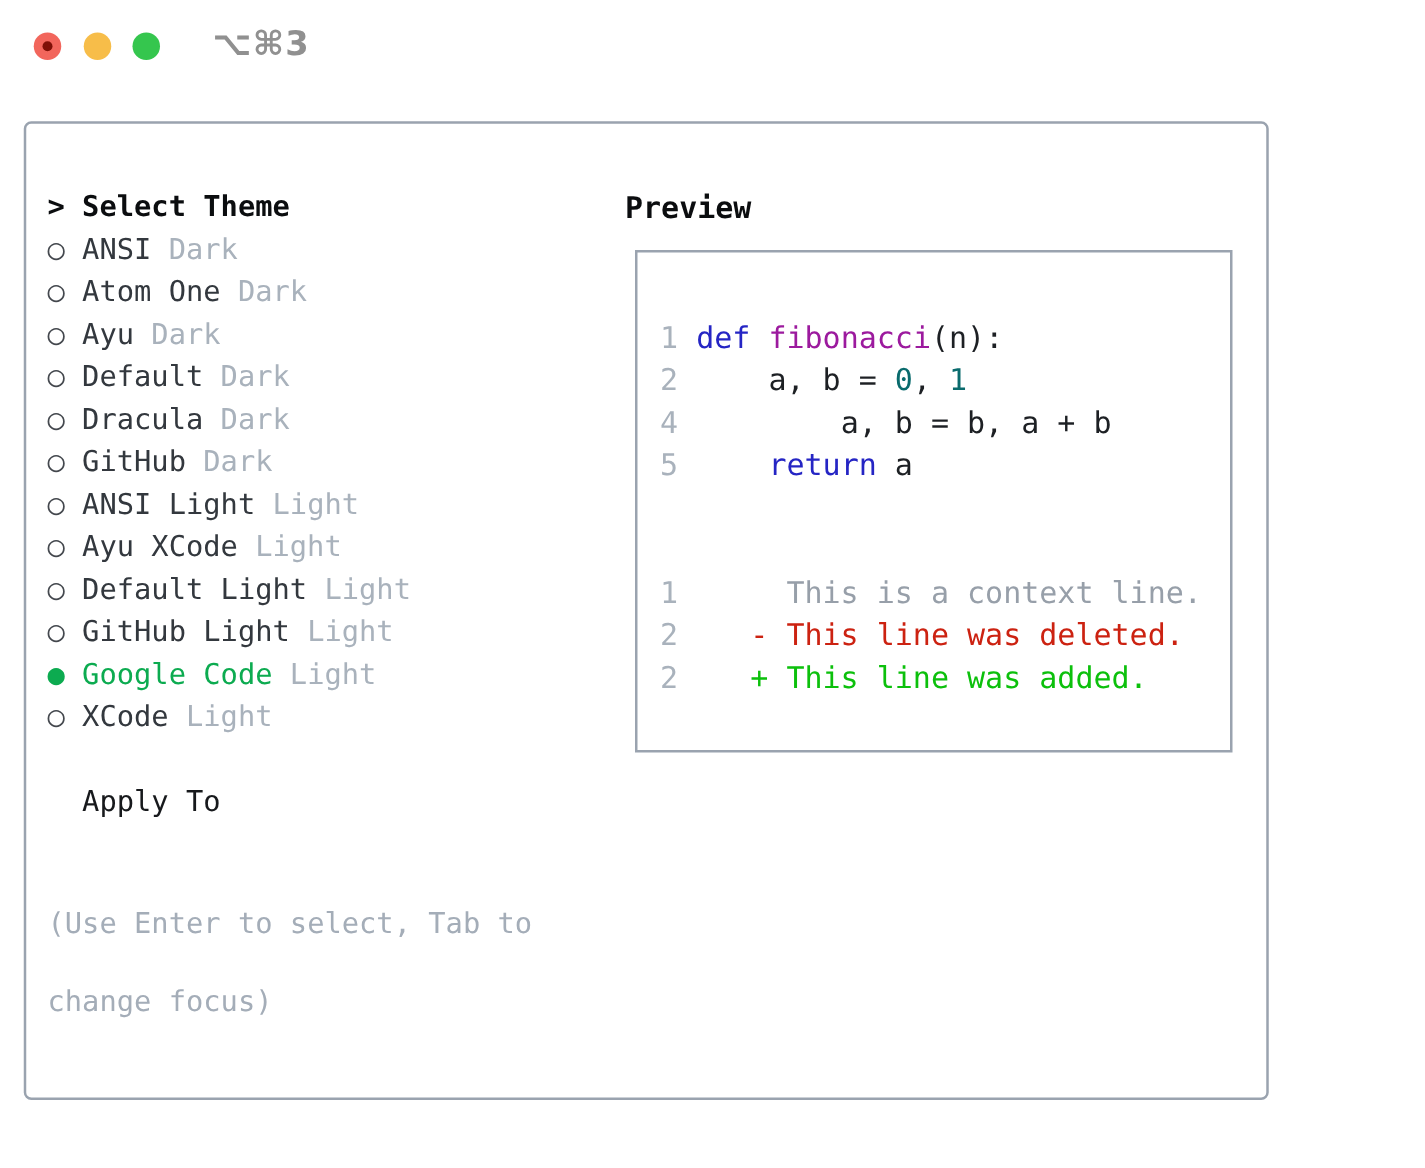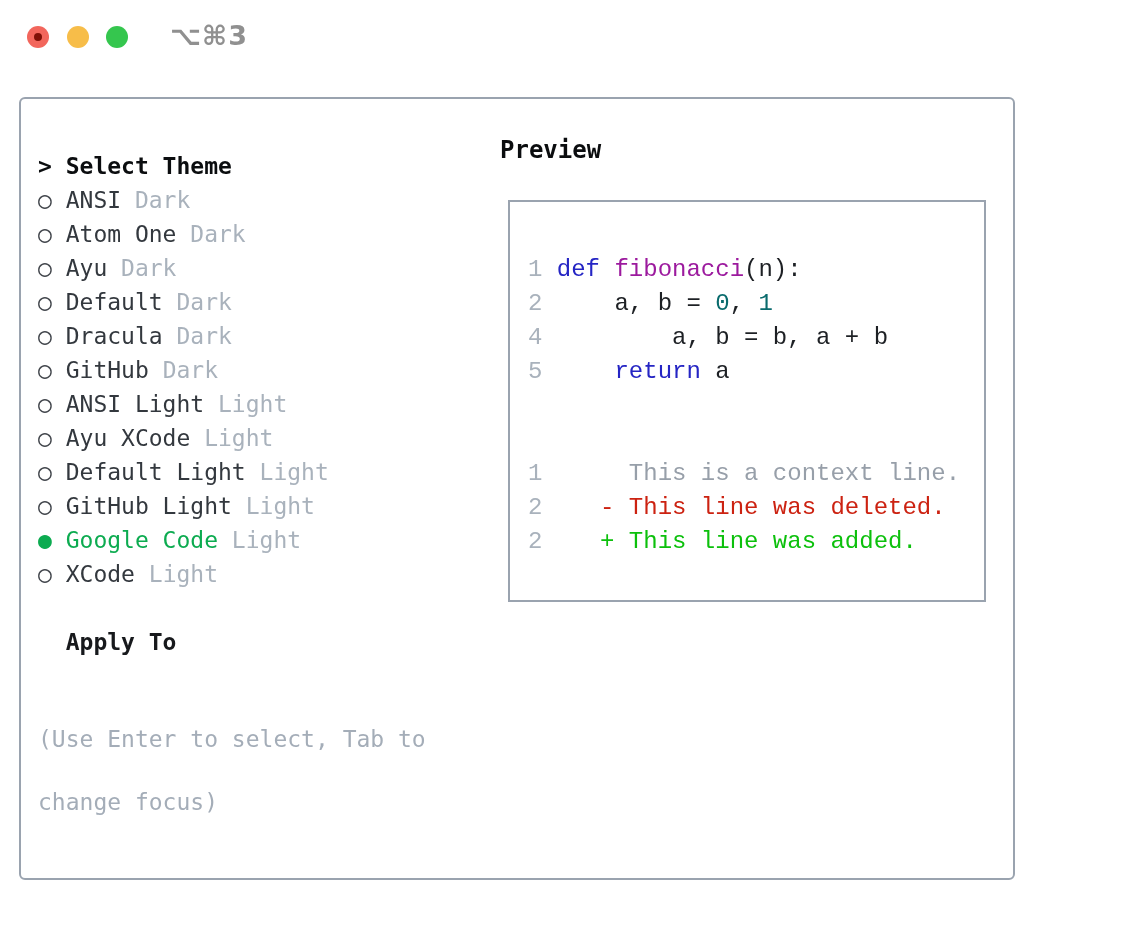--- a/index.html
+++ b/index.html
@@ -20,30 +20,30 @@
   
   .main-box{position:absolute;left:19px;top:97px;width:996px;height:783px;
             border:2px solid var(--c-border);border-radius:6px;box-sizing:border-box;}
   
   .left-panel{position:absolute;left:38px;top:149px;font-size:23px;line-height:34px;}
   .row{height:34px;white-space:pre;color:var(--c-name);}
   .row .mk{display:inline-block;width:2ch;color:#44484e;}
   .row .vr{padding-left:1ch;color:var(--c-muted);}
   .row.hdr{font-weight:bold;color:#0b0d0f;}
   .row.hdr .mk{color:#0b0d0f;}
-  .row.hdr2{color:#17191c;font-weight:bold;}
+  .row.hdr2{color:#17191c;}
   .row.sel .mk,.row.sel .nm{color:var(--c-green);}
   .row.help{color:var(--c-help);margin-top:29px;}
   
-  .preview-title{position:absolute;left:500px;top:133px;height:34px;line-height:34px;
+  .preview-title{position:absolute;left:500px;top:149px;height:34px;line-height:34px;
                  font-size:24px;font-weight:bold;color:#0b0d0f;}
   .preview-box{position:absolute;left:508px;top:200px;width:478px;height:402px;
                border:2px solid var(--c-border);box-sizing:border-box;overflow:hidden;}
   .preview-pre{padding:17px 0 0 18px;font-size:24px;line-height:34px;}
-  .pline{height:34px;white-space:pre;font-family:Liberation Mono, monospace;}
+  .pline{height:34px;white-space:pre;}
   .tk-num{color:var(--c-num);}
   .tk-pln{color:var(--c-pln);}
   .tk-kwd{color:var(--c-kwd);}
   .tk-typ{color:var(--c-typ);}
   .tk-lit{color:var(--c-lit);}
   .tk-ctx{color:var(--c-ctx);}
   .tk-del{color:var(--c-del);text-align:center;}
   .tk-add{color:var(--c-add);}
 </style>
 </head>

